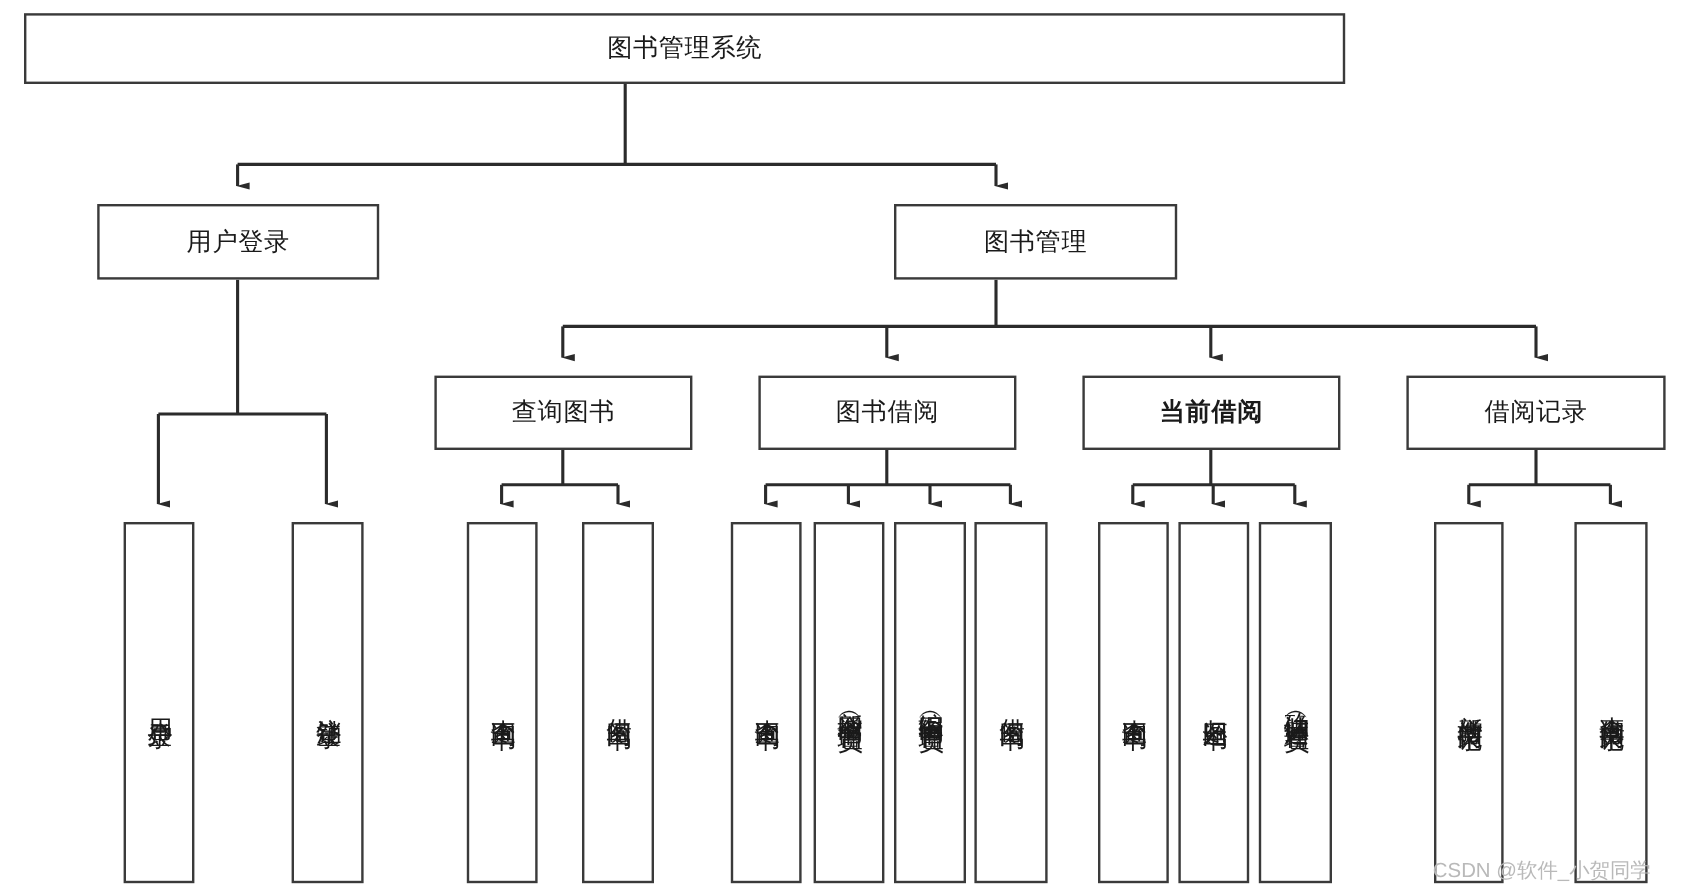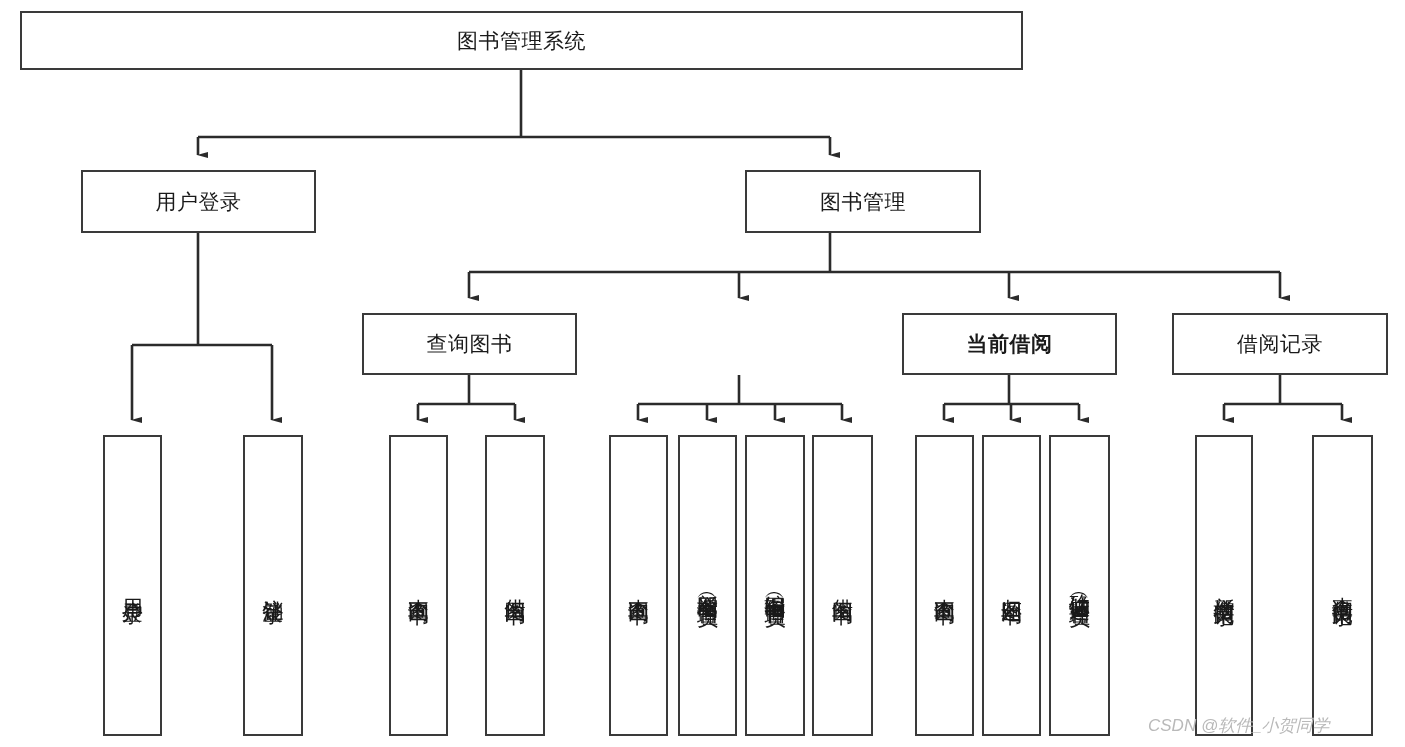--- a/index.html
+++ b/index.html
@@ -107,33 +107,36 @@
       <path d="M 1011 404 L 1011 420" marker-end="url(#arrowhead)"></path>
       <path d="M 1079 404 L 1079 420" marker-end="url(#arrowhead)"></path>
 
       <path d="M 1280 375 L 1280 404"></path>
       <path d="M 1224 404 L 1342 404"></path>
       <path d="M 1224 404 L 1224 420" marker-end="url(#arrowhead)"></path>
       <path d="M 1342 404 L 1342 420" marker-end="url(#arrowhead)"></path>
     </g>
   </svg>
 
-  <div class="node-box" style="left:20px; top:11px; width:1003px; height:59px;">
+  <div class="node-box" style="left:20px; top:11px; width:1101px; height:59px;">
     <span class="node-label">图书管理系统</span>
   </div>
 
   <div class="node-box" style="left:81px; top:170px; width:235px; height:63px;">
     <span class="node-label">用户登录</span>
   </div>
   <div class="node-box" style="left:711px; top:170px; width:236px; height:63px;margin-left:34px;">
     <span class="node-label">图书管理</span>
   </div>
 
   <div class="node-box" style="left:362px; top:313px; width:215px; height:62px;">
     <span class="node-label">查询图书</span>
+  </div>
+  <div class="node-box" style="left:632px; top:313px; width:215px; height:62px;">
+    <span class="node-label">图书借阅</span>
   </div>
   <div class="node-box" style="left:902px; top:313px; width:215px; height:62px;font-weight:bold;">
     <span class="node-label">当前借阅</span>
   </div>
   <div class="node-box" style="left:1172px; top:313px; width:216px; height:62px;">
     <span class="node-label">借阅记录</span>
   </div>
 
   <div class="node-box vertical" style="left:103px; top:435px; width:59px; height:301px;">
     <span class="node-label">用户登录</span>
@@ -172,15 +175,15 @@
     <span class="node-label">确认归还（管理员）</span>
   </div>
 
   <div class="node-box vertical" style="left:1195px; top:435px; width:58px; height:301px;">
     <span class="node-label">新增借阅记录</span>
   </div>
   <div class="node-box vertical" style="left:1312px; top:435px; width:61px; height:301px;">
     <span class="node-label">查询借阅记录</span>
   </div>
 
-  <div class="watermark" style="left:1148px; top:714px;font-style:italic;">CSDN @软件_小贺同学</div>
+  <div class="watermark" style="left:1194px; top:714px;">CSDN @软件_小贺同学</div>
 
 </div>
 
 </body></html>

